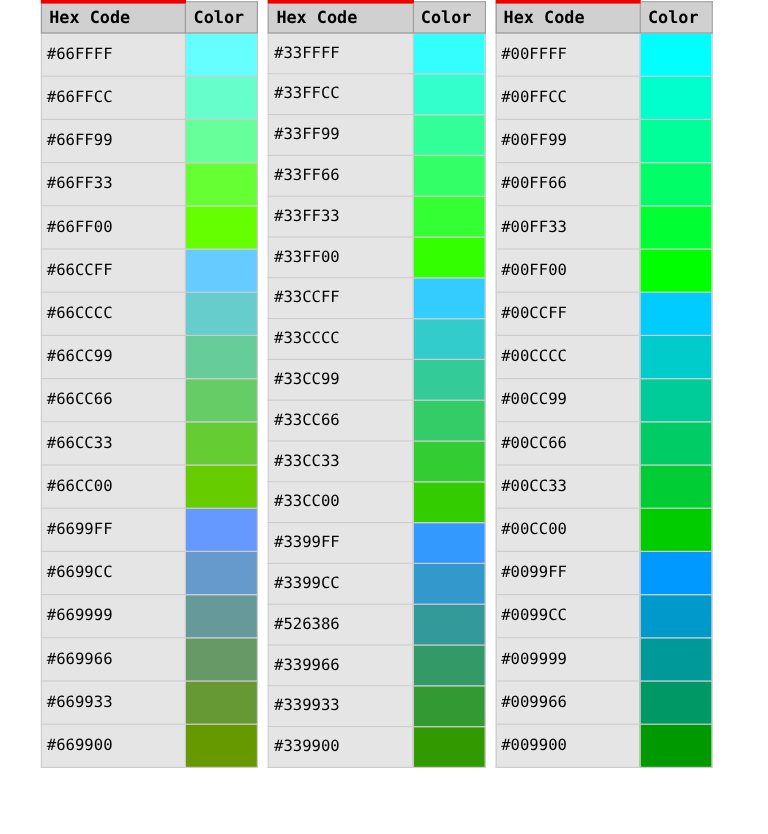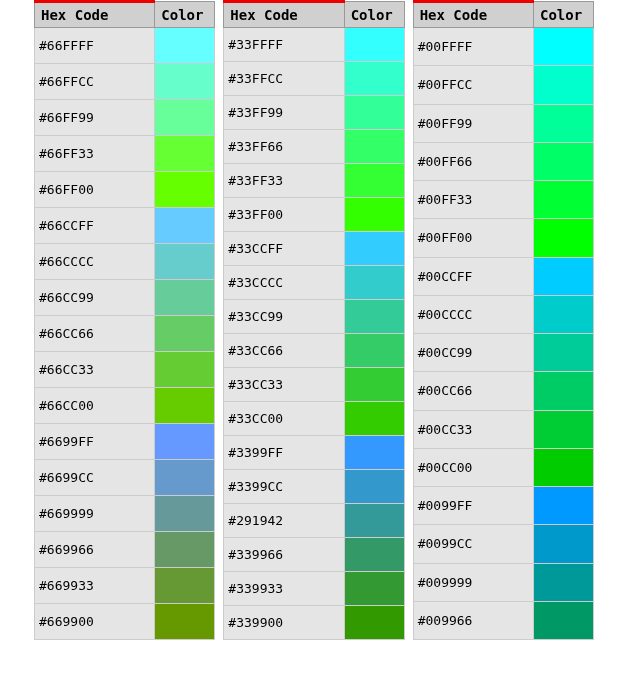--- a/index.html
+++ b/index.html
@@ -192,21 +192,21 @@
         </tr>
         <tr>
           <td class="hex-cell">#3399FF</td>
           <td class="color-cell" style="background-color: rgb(51, 153, 255);"></td>
         </tr>
         <tr>
           <td class="hex-cell">#3399CC</td>
           <td class="color-cell" style="background-color: rgb(51, 153, 204);"></td>
         </tr>
         <tr>
-          <td class="hex-cell">#291942</td>
+          <td class="hex-cell">#526386</td>
           <td class="color-cell" style="background-color: rgb(51, 153, 153);"></td>
         </tr>
         <tr>
           <td class="hex-cell">#339966</td>
           <td class="color-cell" style="background-color: rgb(51, 153, 102);"></td>
         </tr>
         <tr>
           <td class="hex-cell">#339933</td>
           <td class="color-cell" style="background-color: rgb(51, 153, 51);"></td>
         </tr>
@@ -282,15 +282,19 @@
           <td class="color-cell" style="background-color: rgb(0, 153, 204);"></td>
         </tr>
         <tr>
           <td class="hex-cell">#009999</td>
           <td class="color-cell" style="background-color: rgb(0, 153, 153);"></td>
         </tr>
         <tr>
           <td class="hex-cell">#009966</td>
           <td class="color-cell" style="background-color: rgb(0, 153, 102);"></td>
         </tr>
+        <tr>
+          <td class="hex-cell">#009900</td>
+          <td class="color-cell" style="background-color: rgb(0, 153, 0);"></td>
+        </tr>
       </tbody>
     </table>
   </div>
 
 </body></html>

